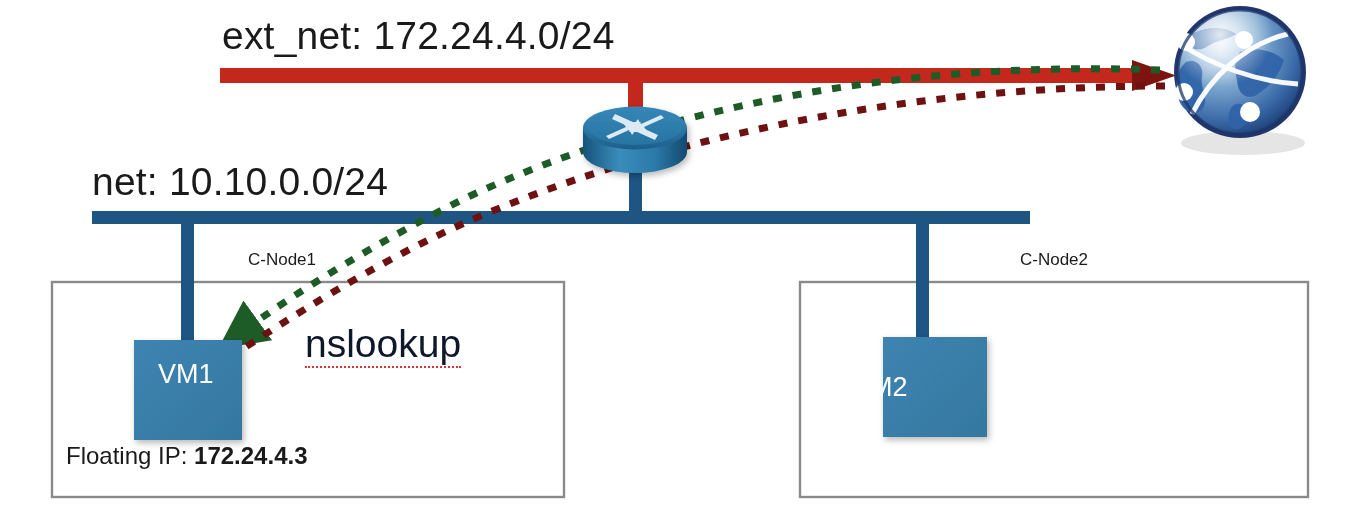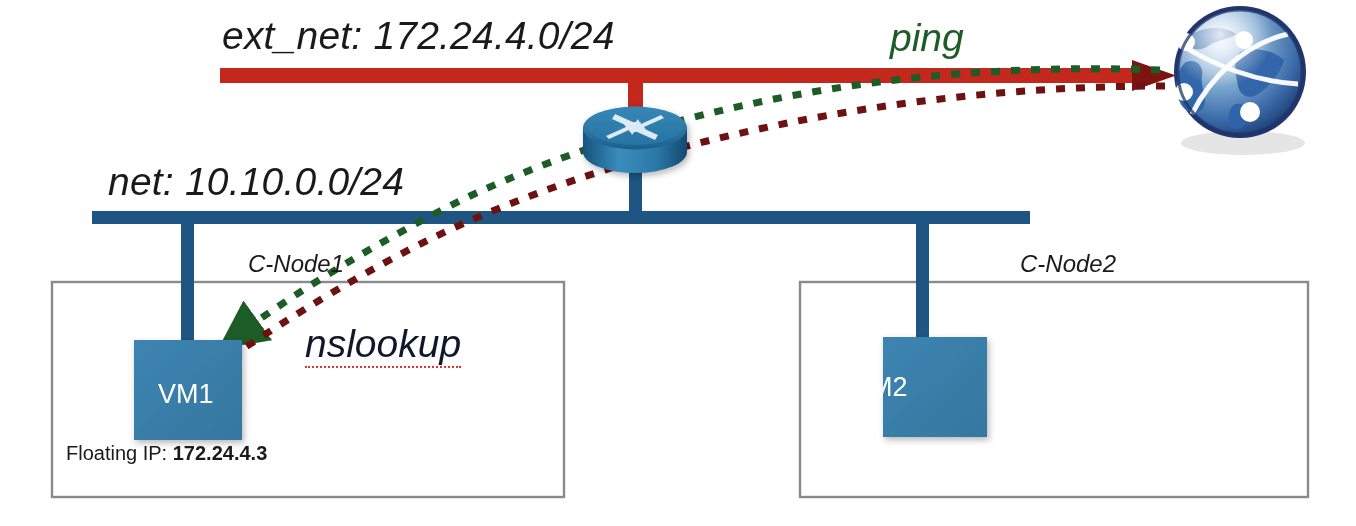--- a/index.html
+++ b/index.html
@@ -22,49 +22,48 @@
     left: 0;
     top: 0;
     width: 1356px;
     height: 526px;
   }
   .lbl {
     position: absolute;
     white-space: nowrap;
     color: #1a1a1a;
     font-weight: 400;
-    font-style: italic;
   }
   .net-label {
     font-size: 39px;
     letter-spacing: 0.2px;
   }
   .node-label {
-    font-size: 24px;
+    font-size: 17px;
   }
   .flow-label {
     font-size: 39px;
   }
   .flow-ping {
     color: #1d5c27;
   }
   .flow-nslookup {
     color: #0f172a;
     border-bottom: 2px dotted #e03232;
     padding-bottom: 1px;
   }
   .vm-label {
     position: absolute;
     color: #ffffff;
     font-size: 27px;
     white-space: nowrap;
   }
   .fip {
     position: absolute;
-    font-size: 20px;
+    font-size: 24px;
     color: #1a1a1a;
     white-space: nowrap;
   }
   .fip b {
     font-weight: 700;
   }
 </style>
 </head>
 <body>
 
@@ -158,33 +157,32 @@
       </g>
       <circle cx="1240" cy="72" r="62" fill="none" stroke="#1c3568" stroke-width="3" opacity="0.75"></circle>
     </g>
 
     <rect filter="url(#softShadow)" x="134" y="340" width="108" height="100" fill="url(#vmGrad)"></rect>
     <rect filter="url(#softShadow)" x="883" y="337" width="104" height="100" fill="url(#vmGrad)"></rect>
   </svg>
 
   <div class="lbl net-label" style="left:222px; top:14px;">ext_net: 172.24.4.0/24</div>
 
-  <div class="lbl net-label" style="left:108px; top:160px;">net: 10.10.0.0/24</div>
+  <div class="lbl net-label" style="left:92px; top:160px;">net: 10.10.0.0/24</div>
 
-  <div class="lbl flow-label flow-ping" style="left:890px; top:16px;">ping</div>
 
   <div class="lbl flow-label" style="left:305px; top:322px;">
     <span class="flow-nslookup">nslookup</span>
   </div>
 
   <div class="lbl node-label" style="left:248px; top:250px;">C-Node1</div>
 
   <div class="lbl node-label" style="left:1002px; top:250px;margin-left:18px;">C-Node2</div>
 
-  <div class="vm-label" style="left:158px; top:379px;">VM1</div>
+  <div class="vm-label" style="left:158px; top:359px;">VM1</div>
 
   <div class="vm-label" style="left:852px; top:372px;">VM2</div>
 
   <div class="fip" style="left:66px; top:442px;">
     <span>Floating IP: </span><b>172.24.4.3</b>
   </div>
 
 </div>
 
 </body></html>

